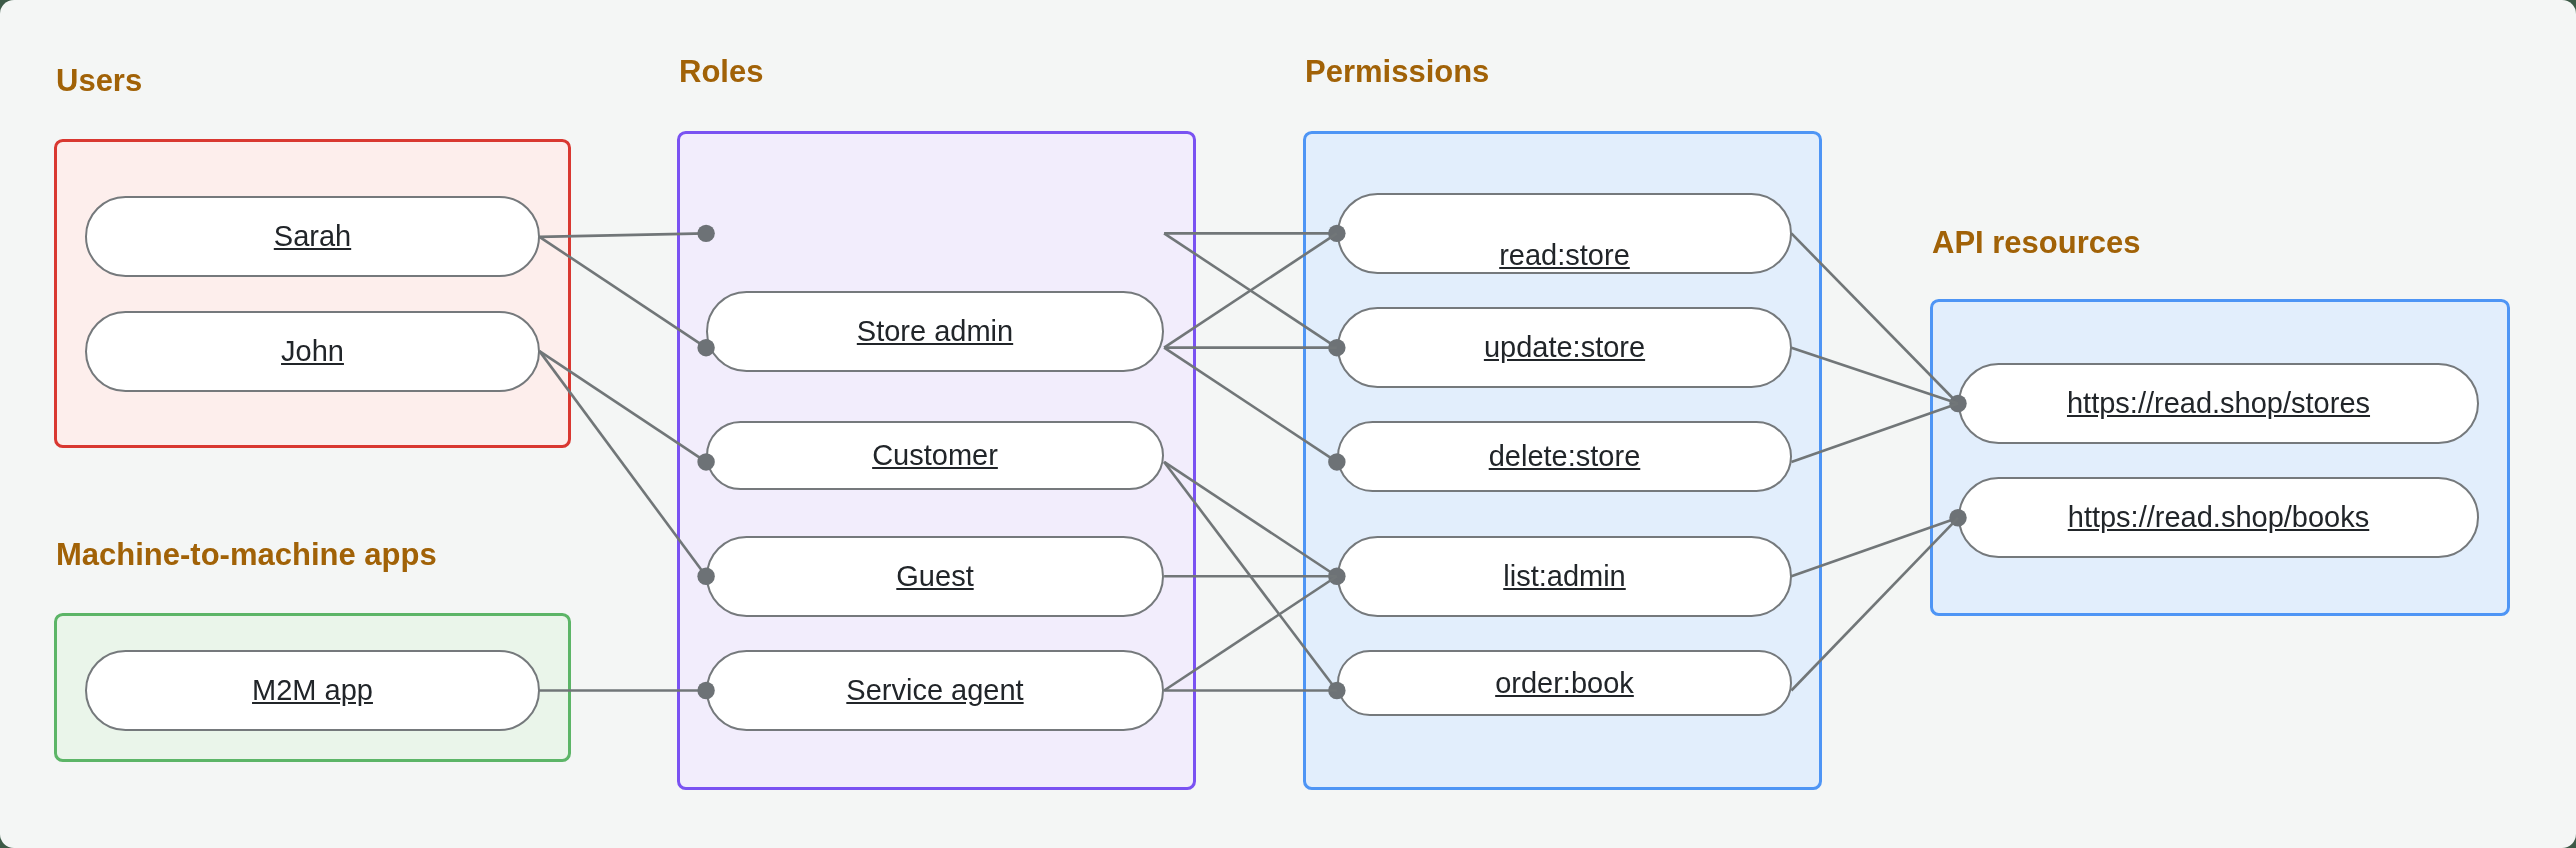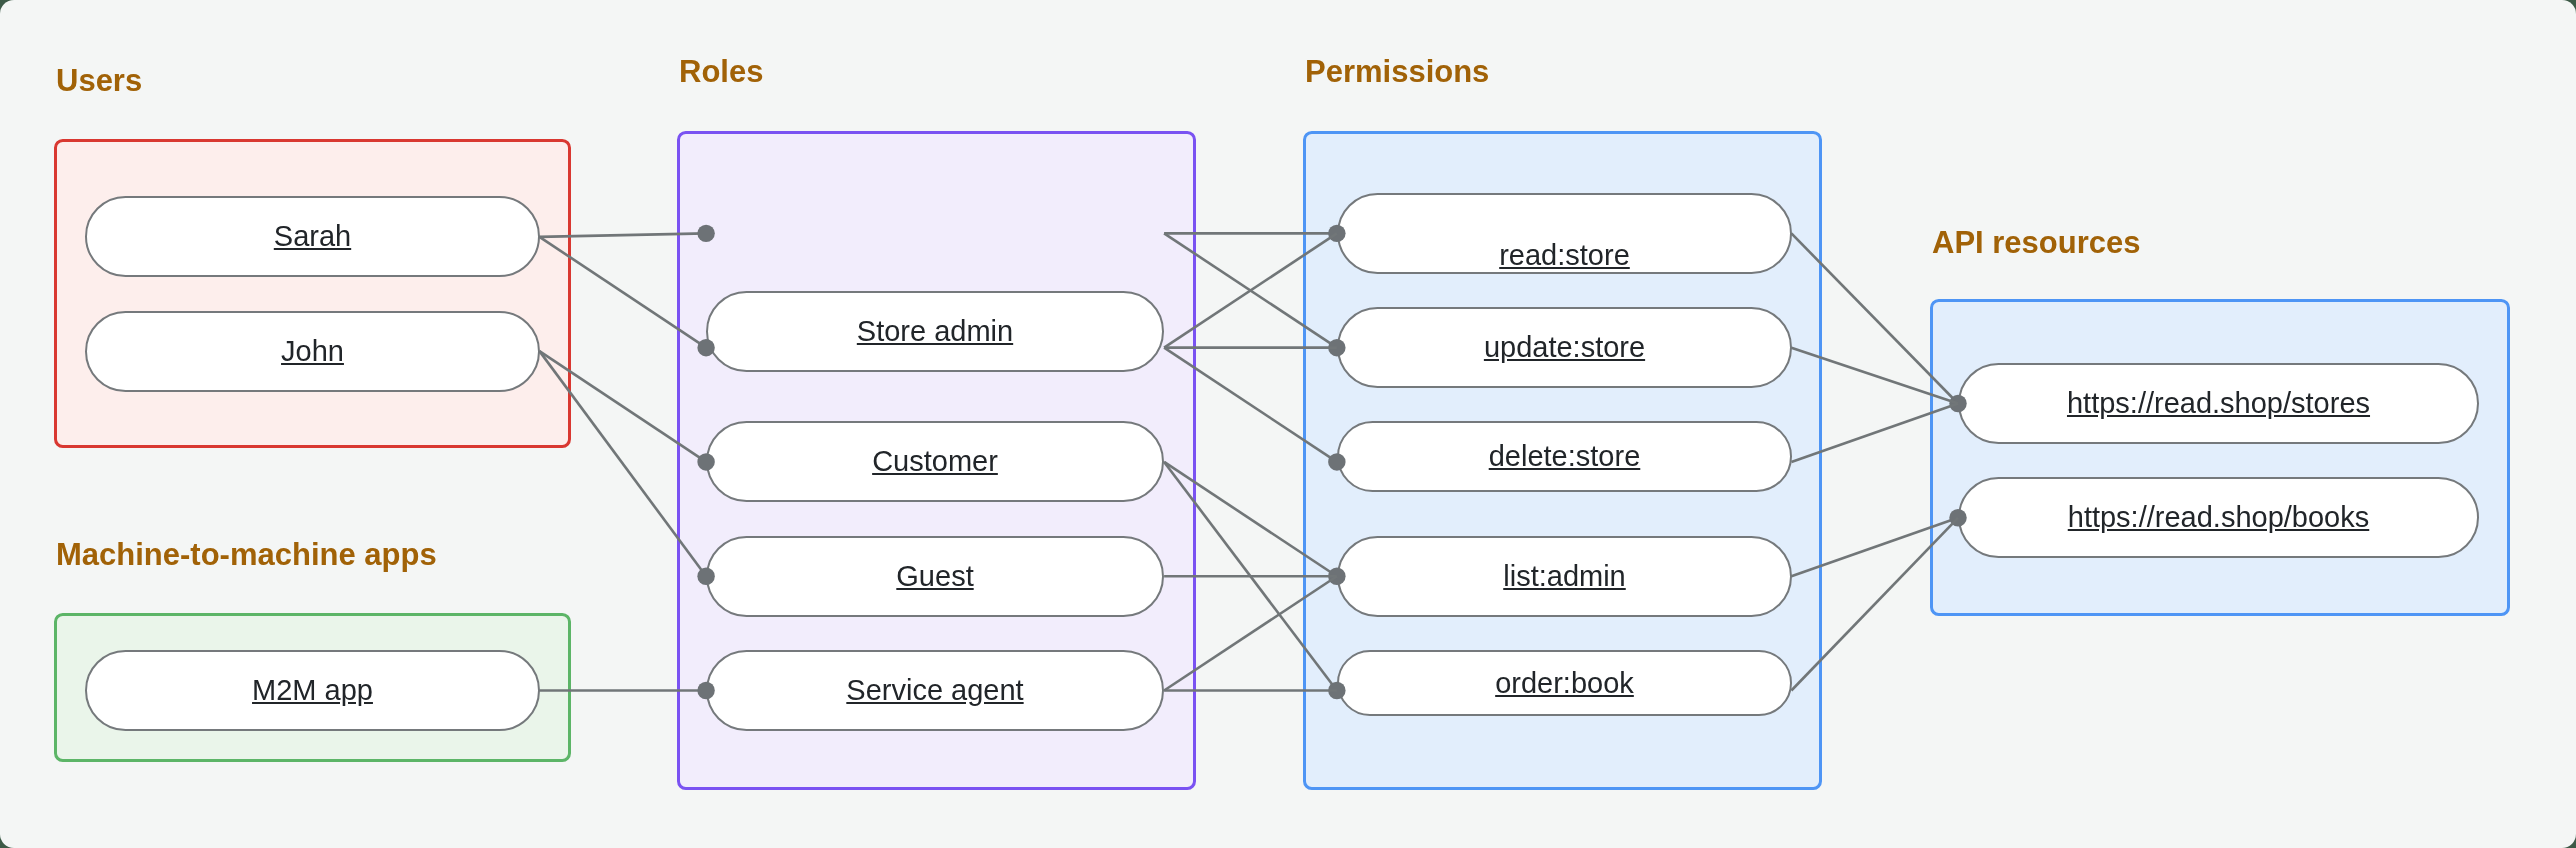--- a/index.html
+++ b/index.html
@@ -107,21 +107,21 @@
     <div class="group-box" style="left: 54px; top: 613px; width: 517px; height: 149px; border-color: rgb(92, 181, 103); background: rgb(234, 245, 234);"></div>
     <div class="group-label" style="left: 56px; top: 537px;">Machine-to-machine apps</div>
     <div class="node-pill" style="left: 85px; top: 650px; width: 455px; height: 81px; border-color: rgb(117, 121, 124); background: rgb(255, 255, 255);">
       <span class="node-label">M2M app</span>
     </div>
     <div class="group-box" style="left: 677px; top: 131px; width: 519px; height: 659px; border-color: rgb(122, 82, 242); background: rgb(242, 237, 252);"></div>
     <div class="group-label" style="left: 679px; top: 54px;">Roles</div>
     <div class="node-pill" style="left: 706px; top: 291px; width: 458px; height: 81px; border-color: rgb(117, 121, 124); background: rgb(255, 255, 255);">
       <span class="node-label">Store admin</span>
     </div>
-    <div class="node-pill" style="left: 706px; top: 421px; width: 458px; height: 81px; border-color: rgb(117, 121, 124); background: rgb(255, 255, 255);">
+    <div class="node-pill" style="left: 706px; top: 421px; width: 458px; height: 69px; border-color: rgb(117, 121, 124); background: rgb(255, 255, 255);">
       <span class="node-label">Customer</span>
     </div>
     <div class="node-pill" style="left: 706px; top: 536px; width: 458px; height: 81px; border-color: rgb(117, 121, 124); background: rgb(255, 255, 255);">
       <span class="node-label">Guest</span>
     </div>
     <div class="node-pill" style="left: 706px; top: 650px; width: 458px; height: 81px; border-color: rgb(117, 121, 124); background: rgb(255, 255, 255);">
       <span class="node-label">Service agent</span>
     </div>
     <div class="group-box" style="left: 1303px; top: 131px; width: 519px; height: 659px; border-color: rgb(78, 149, 245); background: rgb(226, 238, 252);"></div>
     <div class="group-label" style="left: 1305px; top: 54px;">Permissions</div>

